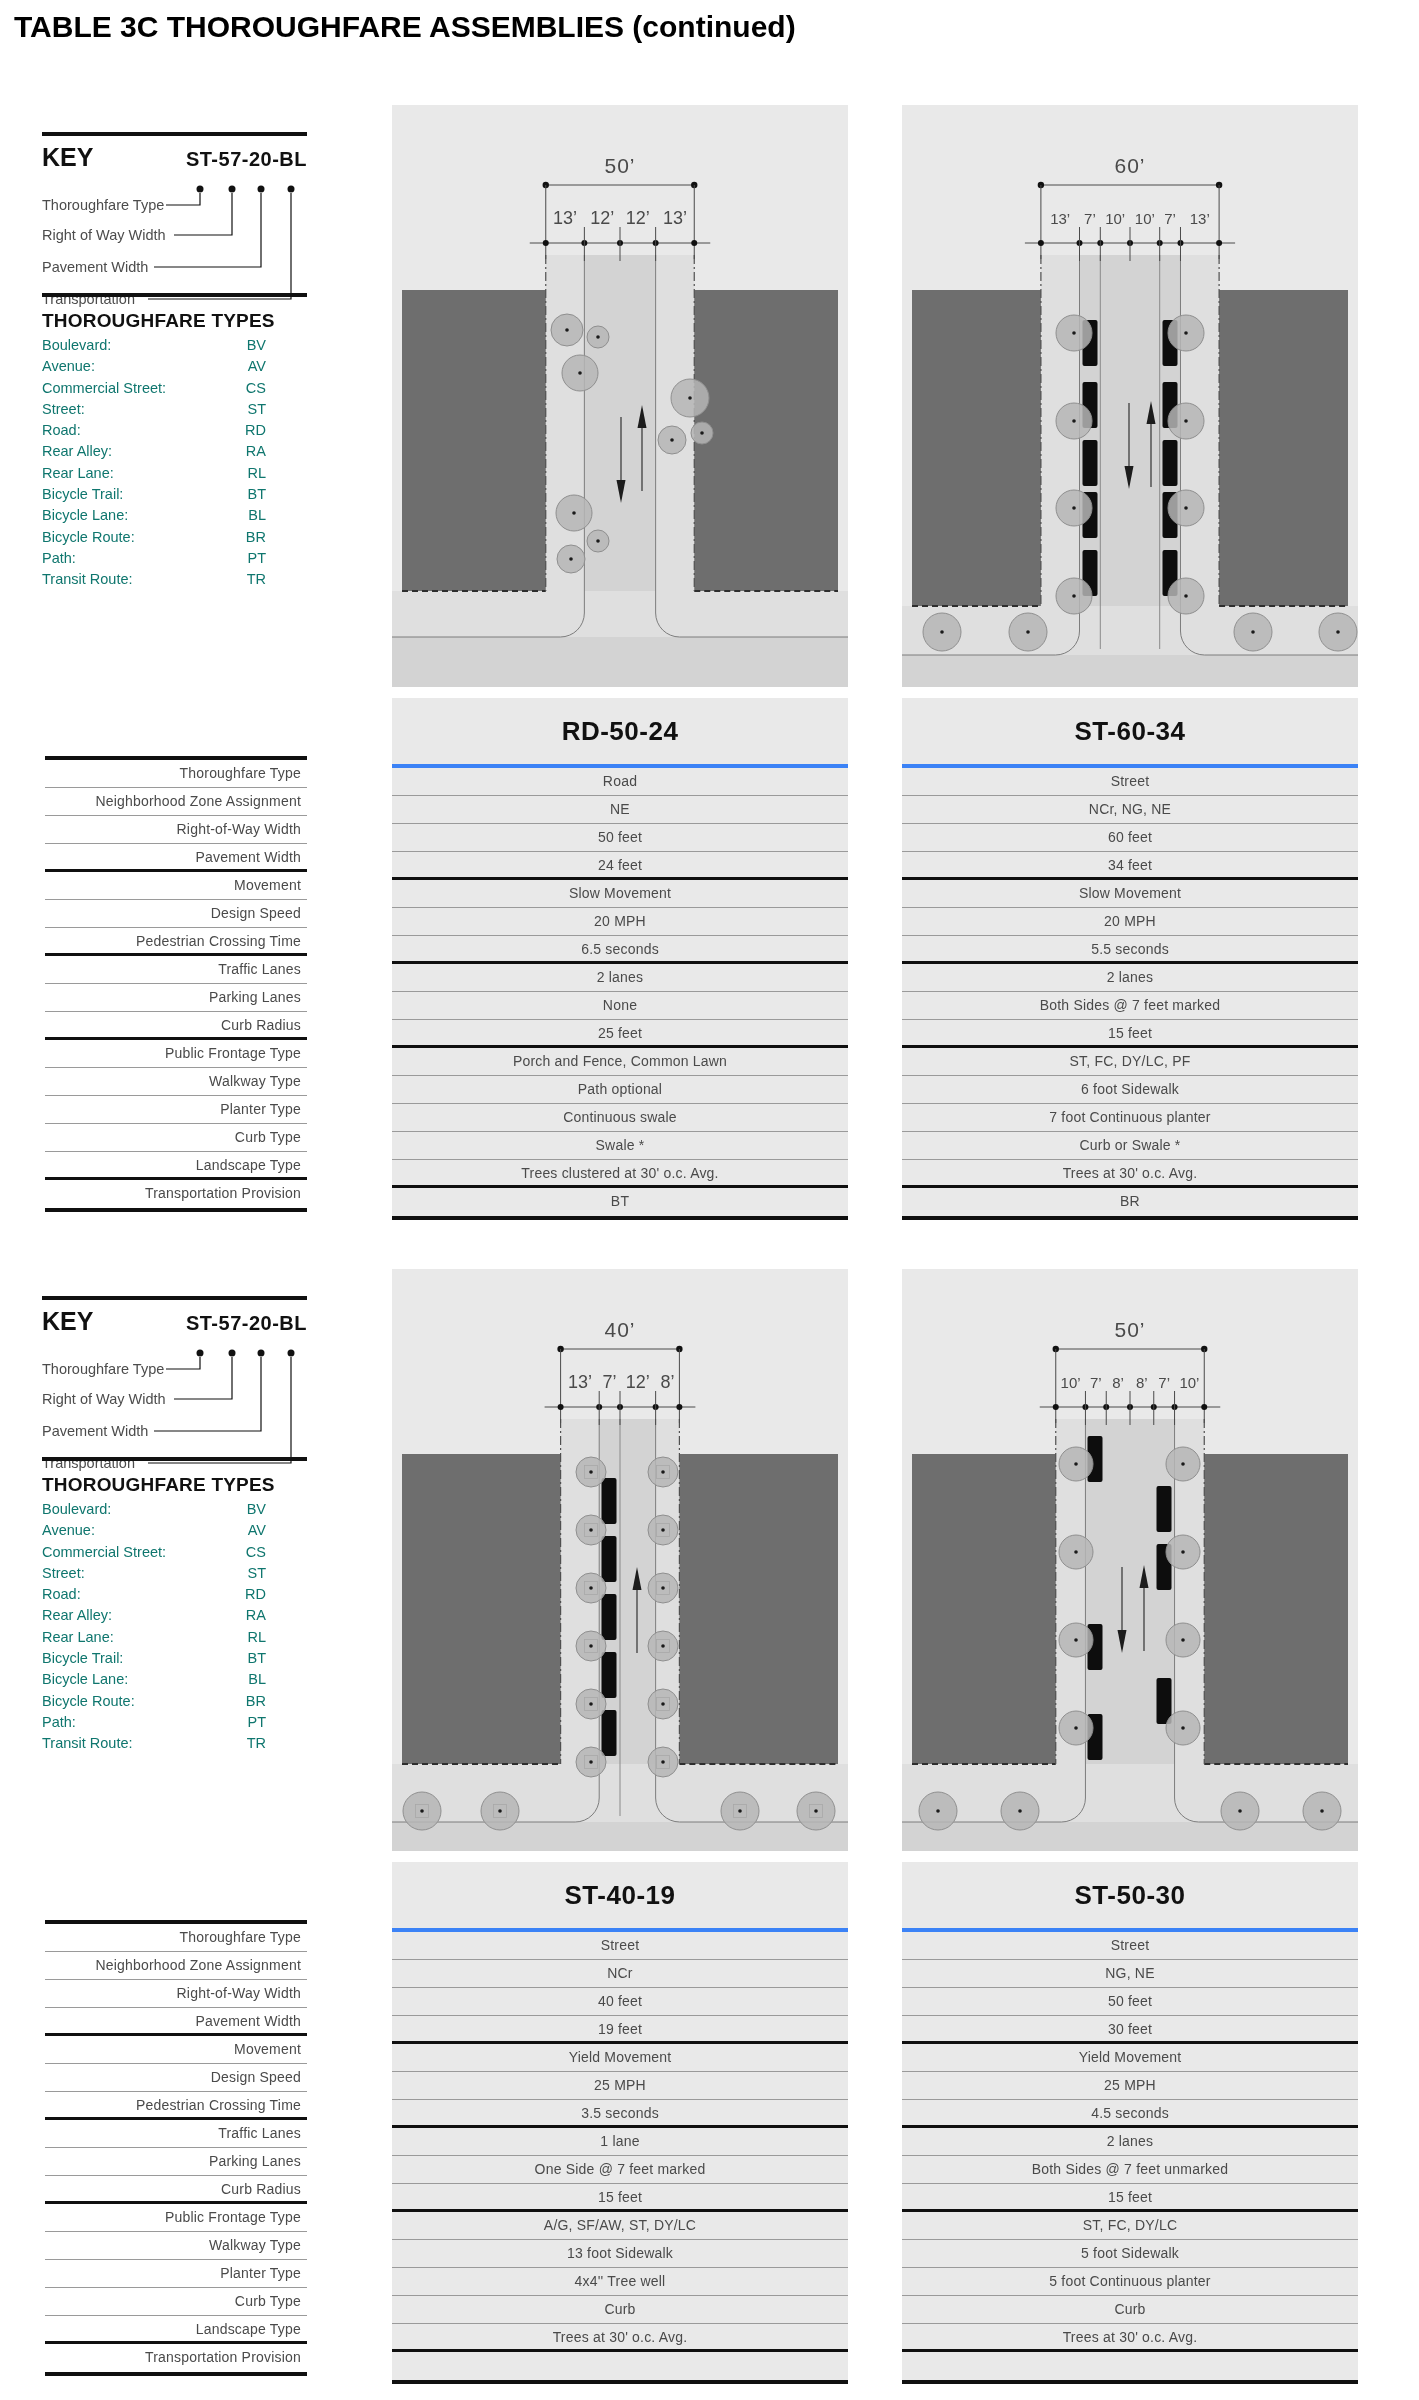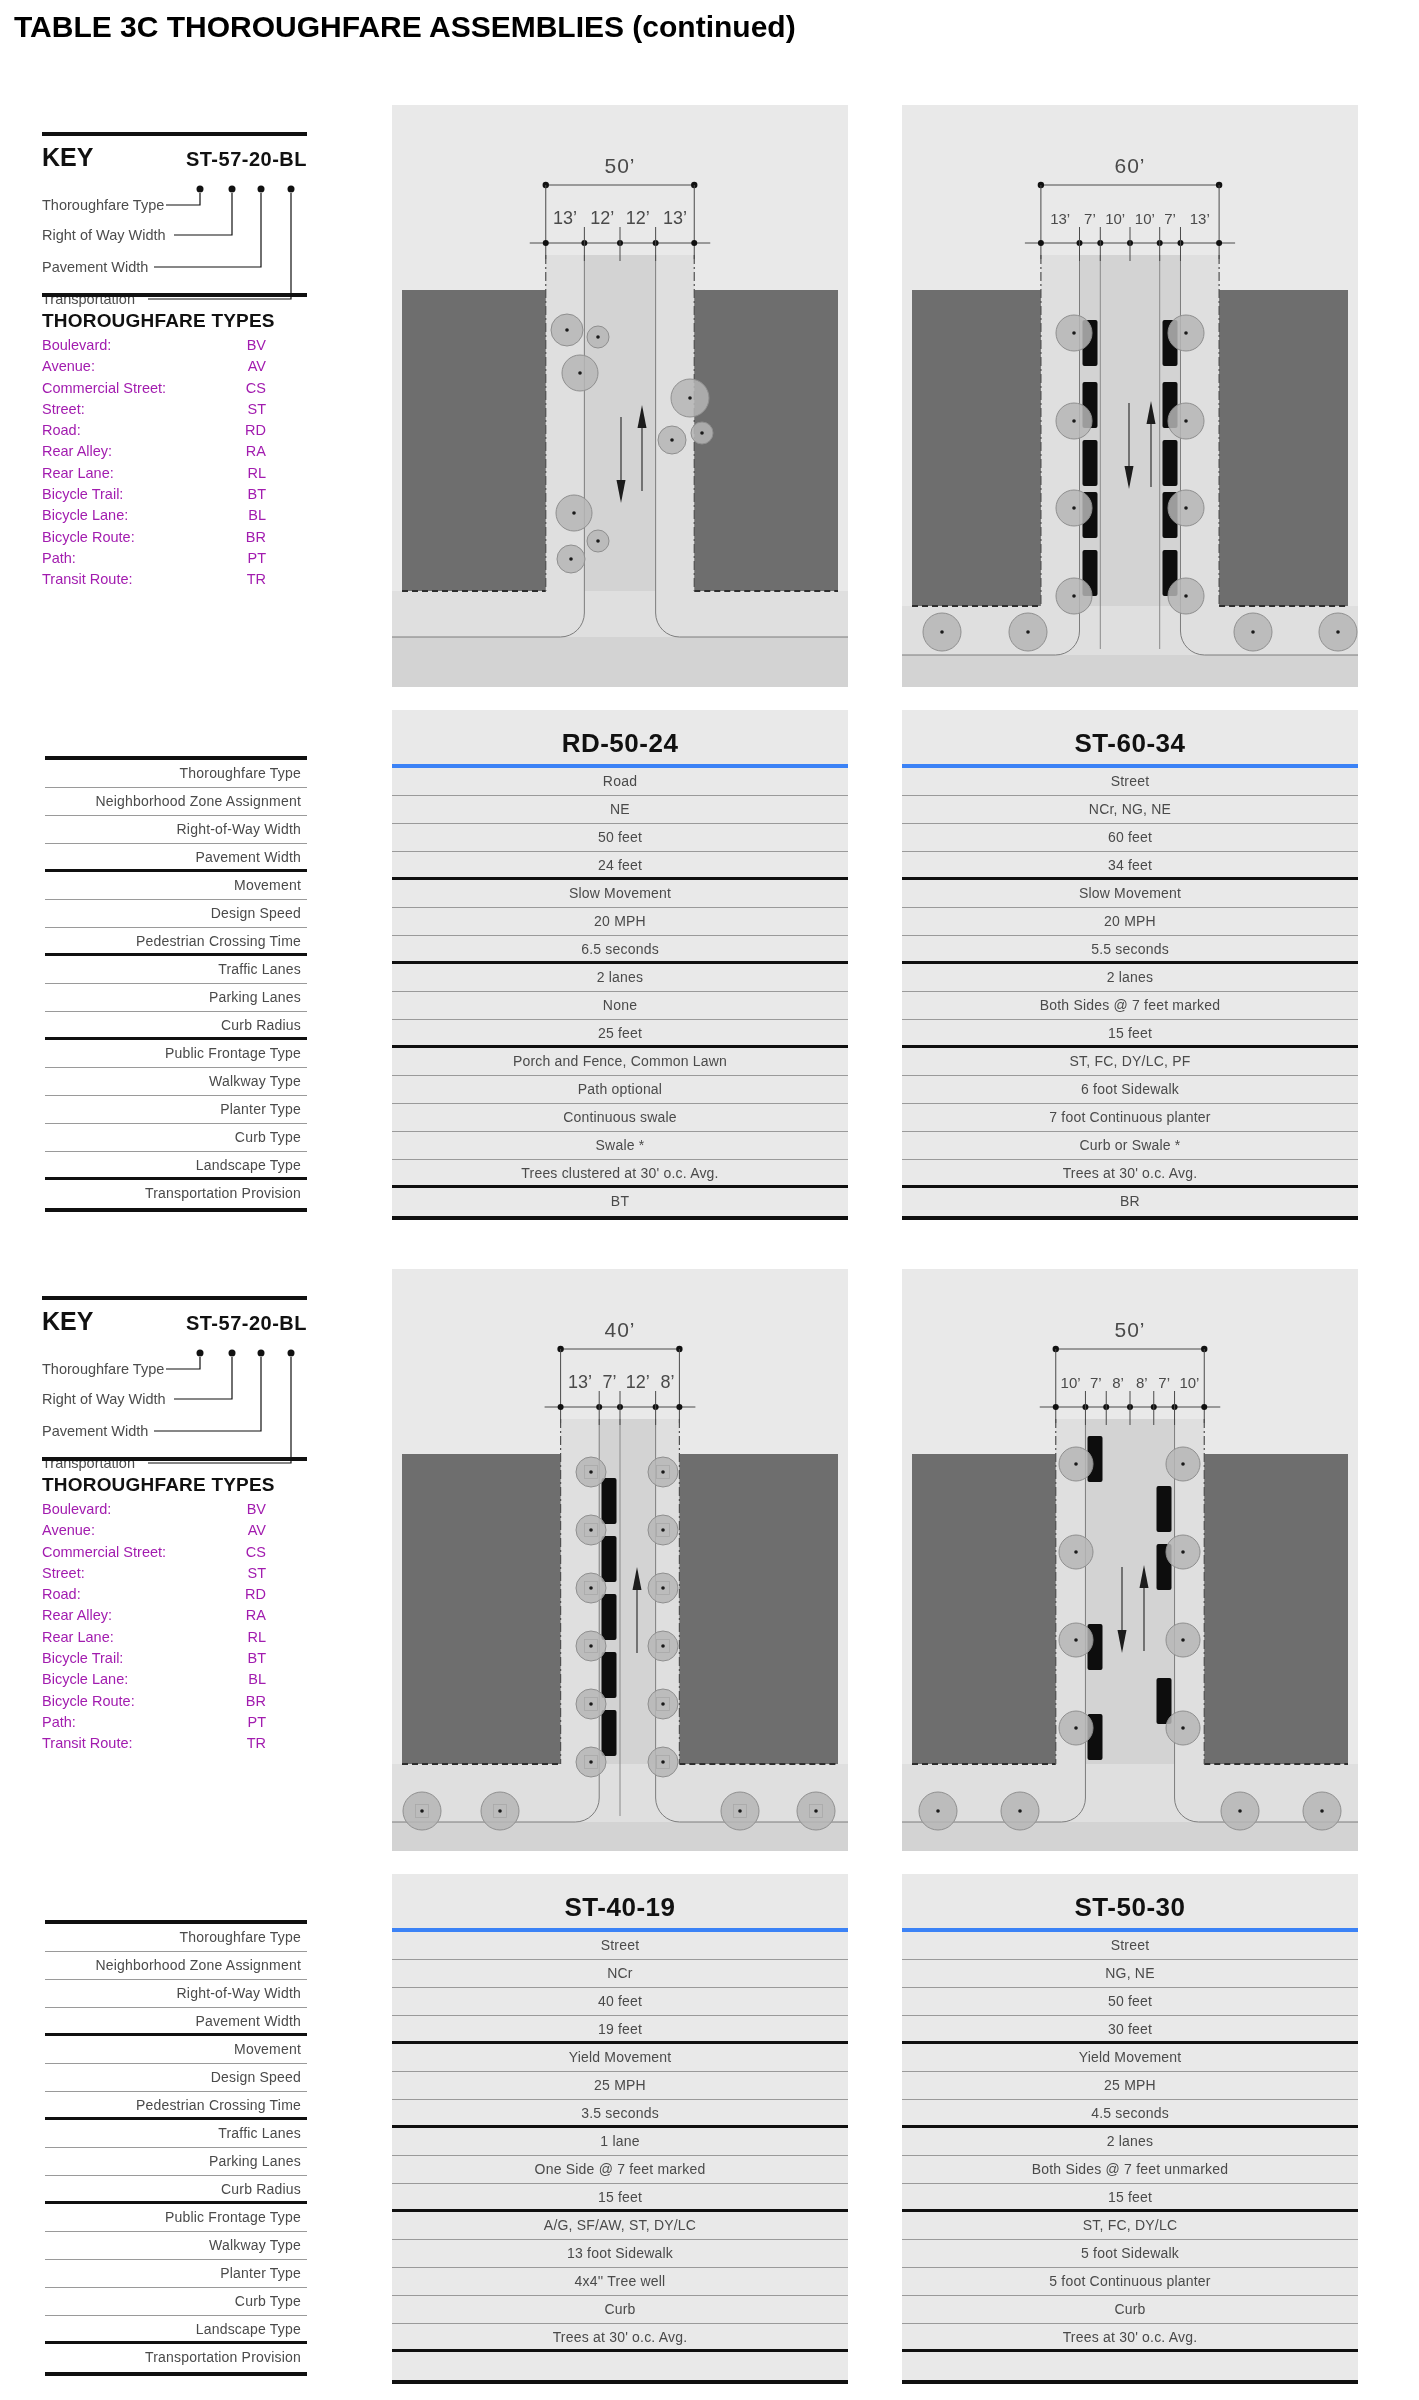--- a/index.html
+++ b/index.html
@@ -11,37 +11,37 @@
   .sidebar{position:absolute;left:42px;top:0;width:265px;height:1120px;}
   .kbar{position:absolute;left:0;width:265px;height:4px;background:#111;}
   .kbar-top{top:35px;} .kbar-bottom{top:196px;}
   .key-head{position:absolute;top:46px;left:0;width:265px;display:flex;justify-content:space-between;align-items:baseline;gap:24px;}
   .key-title{font-size:25px;font-weight:bold;color:#111;}
   .key-code{font-size:20px;font-weight:bold;color:#111;letter-spacing:.5px;}
   .key-leaders{position:absolute;top:86px;left:0;}
   .key-item{position:absolute;left:0;font-size:14.5px;color:#4c4c4c;line-height:18px;}
   .types-head{position:absolute;top:213px;left:0;font-size:19px;font-weight:bold;color:#111;letter-spacing:.2px;}
   .types-list{position:absolute;top:240px;left:0;width:224px;}
-  .types-row{display:flex;justify-content:space-between;height:21.3px;font-size:14.5px;color:#a21caf;}
+  .types-row{display:flex;justify-content:space-between;height:21.3px;font-size:14.5px;color:#0f766e;}
   
   .row-labels{position:absolute;top:659px;left:3px;width:262px;
               border-top:4px solid #101010;border-bottom:4px solid #101010;}
   .trow{height:28px;box-sizing:border-box;border-bottom:1px solid #9a9a9a;
         line-height:26px;font-size:14px;color:#4a4a4a;letter-spacing:.2px;
         white-space:nowrap;overflow:hidden;}
   .trow.thick{border-bottom:3px solid #101010;}
   .trow:last-child{border-bottom:none;}
   .row-labels .trow{text-align:right;padding-right:6px;}
   
   .panel{position:absolute;top:8px;width:420px;height:1120px;}
   .panel-a{left:392px;} .panel-b{left:902px;}
   .art{position:absolute;top:0;left:0;}
   .art text{font-family:"Liberation Sans",sans-serif;}
   .name-strip{position:absolute;top:593px;left:0;width:456px;height:66px;background:#e9e9e9;
-              text-align:center;line-height:66px;font-size:26px;font-weight:bold;color:#111;letter-spacing:.5px;margin-top:12px;}
+              text-align:center;line-height:66px;font-size:26px;font-weight:bold;color:#111;letter-spacing:.5px;}
   .values{position:absolute;top:659px;left:0;width:456px;
           border-top:4px solid #3b82f6;border-bottom:4px solid #101010;}
   .values .trow{background:#e9e9e9;text-align:center;}
 </style>
 </head>
 <body>
 
 <div class="page">
   <div class="page-title">TABLE 3C THOROUGHFARE ASSEMBLIES (continued)</div>
 

